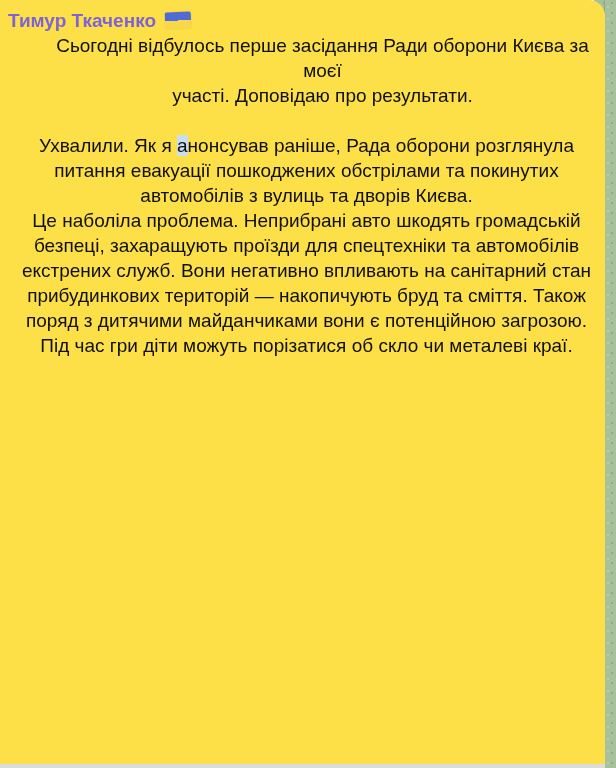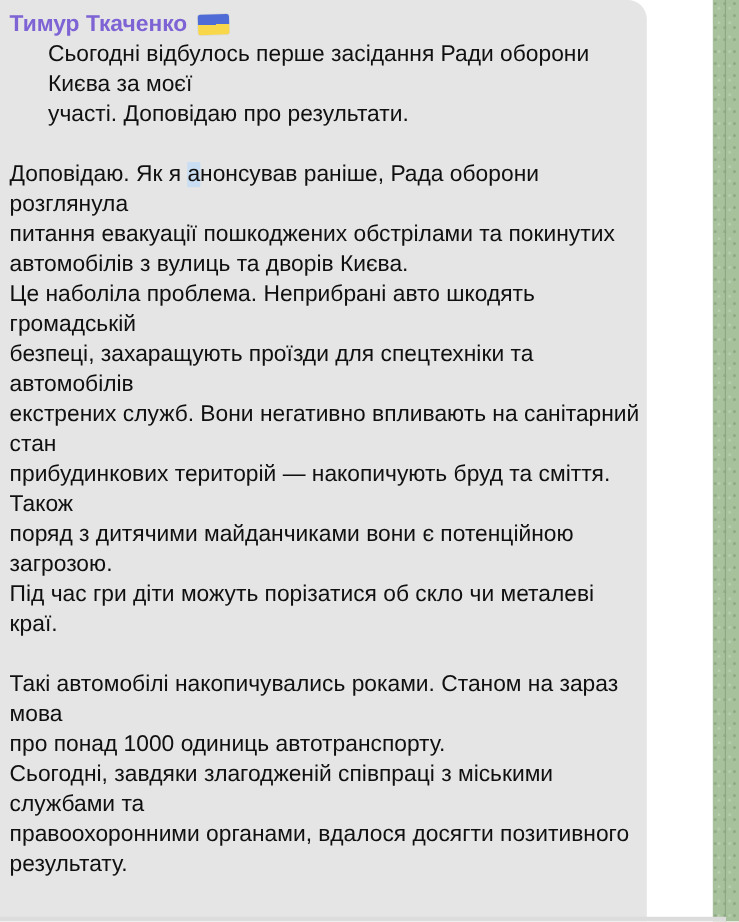--- a/index.html
+++ b/index.html
@@ -27,26 +27,27 @@
     position: absolute;
     top: 0; right: 11px;
     width: 1px; height: 768px;
     background: #8ea883;
     z-index: 2;
   }
   
   .bubble {
     position: absolute;
     left: 0; top: 0;
-    width: 539px; height: 768px;
-    background: #e5e5e5;
+    width: 605px; height: 768px;
+    background: #fde047;
     border-top-right-radius: 16px;
     box-sizing: border-box;
     padding: 8px 0 0 8px;
     z-index: 3;
+    text-align: center;
   }
   .sender-row {
     display: flex;
     align-items: center;
     height: 25px;
     line-height: 25px;
   }
   .sender {
     color: #7e63d5;
     font-weight: 700;
@@ -96,34 +97,29 @@
     <div class="sender-row">
       <span class="sender">Тимур Ткаченко</span>
       <span class="flag"></span>
     </div>
 
     <div class="msg">
       <div class="para first">Сьогодні відбулось перше засідання Ради оборони Києва за моєї
 участі. Доповідаю про результати.</div>
 
 
-      <div class="para"><span>Доповідаю. Як я </span><span class="sel">а</span><span>нонсував раніше, Рада оборони розглянула
+      <div class="para"><span>Ухвалили. Як я </span><span class="sel">а</span><span>нонсував раніше, Рада оборони розглянула
 питання евакуації пошкоджених обстрілами та покинутих
 автомобілів з вулиць та дворів Києва.
 Це наболіла проблема. Неприбрані авто шкодять громадській
 безпеці, захаращують проїзди для спецтехніки та автомобілів
 екстрених служб. Вони негативно впливають на санітарний стан
 прибудинкових територій — накопичують бруд та сміття. Також
 поряд з дитячими майданчиками вони є потенційною загрозою.
 Під час гри діти можуть порізатися об скло чи металеві краї.</span></div>
 
-      <div class="para">Такі автомобілі накопичувались роками. Станом на зараз мова
-про понад 1000 одиниць автотранспорту.
-Сьогодні, завдяки злагодженій співпраці з міськими службами та
-правоохоронними органами, вдалося досягти позитивного
-результату.</div>
 
     </div>
 
     <div class="bottom-divider"></div>
   </div>
 
 </div>
 
 </body></html>

